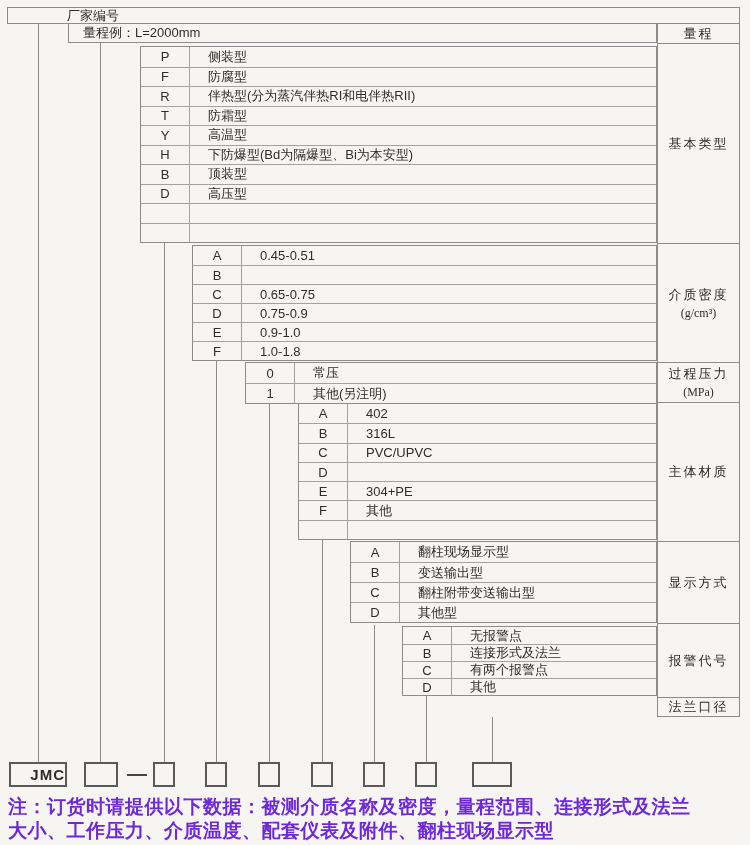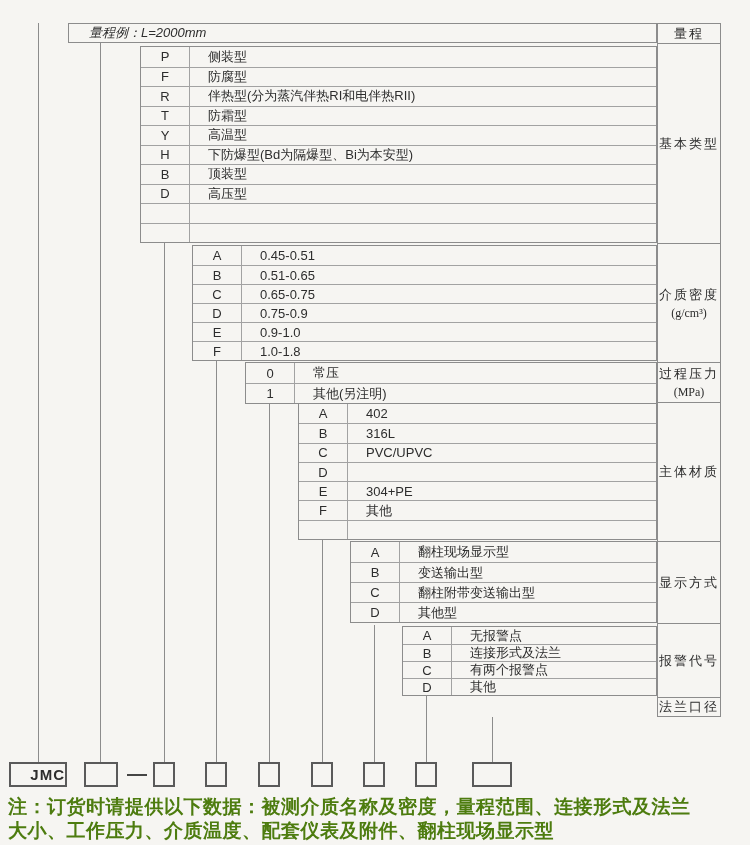--- a/index.html
+++ b/index.html
@@ -9,35 +9,35 @@
     font-family:"Liberation Sans","DejaVu Sans",sans-serif;
   }
   .abs{position:absolute;box-sizing:border-box;}
   
   .factory-row{
     left:7px;top:7px;width:733px;height:17px;
     border:1px solid #8c8c8c;font-size:13px;line-height:15px;padding-left:59px;
   }
   .range-row{
     left:68px;top:23px;width:589px;height:20px;
-    border:1px solid #8c8c8c;font-size:13px;line-height:18px;padding-left:20px;font-style:italic;
+    border:1px solid #8c8c8c;font-size:13px;line-height:18px;padding-left:14px;
   }
   
   .block{border:1px solid #8c8c8c;}
   .opt-row{display:flex;align-items:center;font-size:13px;box-sizing:border-box;}
   .opt-row + .opt-row{border-top:1px solid #a2a2a2;}
   .opt-code{width:48px;flex:0 0 48px;text-align:center;border-right:1px solid #a2a2a2;align-self:stretch;display:flex;align-items:center;justify-content:center;}
   .opt-desc{flex:1;padding-left:18px;white-space:nowrap;overflow:hidden;}
   
   .flange-row{
     left:452px;top:697px;width:205px;height:20px;
     border:1px solid #8c8c8c;font-size:13px;line-height:18px;padding-left:13px;white-space:nowrap;
   }
   
-  .label-col{left:657px;top:23px;width:64px;height:694px;border:1px solid #8c8c8c;display:flex;flex-direction:column;}
+  .label-col{left:657px;top:23px;width:83px;height:694px;border:1px solid #8c8c8c;display:flex;flex-direction:column;}
   .label-cell{
     display:flex;flex-direction:column;justify-content:center;align-items:center;
     font-family:"Liberation Serif","DejaVu Serif",serif;font-size:13px;letter-spacing:2px;
     box-sizing:border-box;flex:0 0 auto;text-align:center;
   }
   .label-cell + .label-cell{border-top:1px solid #8c8c8c;}
   .label-sub{letter-spacing:0;font-size:12px;margin-top:2px;}
   
   .drop{width:1px;background:#8c8c8c;}
   
@@ -46,20 +46,23 @@
   .dash-sep{left:119px;top:762px;width:36px;height:25px;text-align:center;line-height:23px;font-size:20px;font-weight:bold;color:#454545;}
   
   .note{left:8px;top:795px;width:740px;font-size:19px;font-weight:bold;line-height:24px;letter-spacing:0.5px;}
   .note div{white-space:nowrap;}
 </style>
 </head>
 <body>
 
 <div id="stage">
 
+  <div class="abs factory-row">
+    <span>厂家编号</span>
+  </div>
 
   <div class="abs range-row">
     <span>量程例：L=2000mm</span>
   </div>
 
   <div id="blocks-layer">
       <div class="abs block" style="left: 140px; top: 46px; width: 517px; height: 197px;">
         <div class="opt-row" style="height: 19.5px;">
           <div class="opt-code">P</div>
           <div class="opt-desc">侧装型</div>
@@ -101,21 +104,20 @@
           <div class="opt-desc"></div>
         </div>
       </div>
       <div class="abs block" style="left: 192px; top: 245px; width: 465px; height: 116px;">
         <div class="opt-row" style="height: 19px;">
           <div class="opt-code">A</div>
           <div class="opt-desc">0.45-0.51</div>
         </div>
         <div class="opt-row" style="height: 19px;">
           <div class="opt-code">B</div>
-          <div class="opt-desc">0.51-0.65</div>
         </div>
         <div class="opt-row" style="height: 19px;">
           <div class="opt-code">C</div>
           <div class="opt-desc">0.65-0.75</div>
         </div>
         <div class="opt-row" style="height: 19px;">
           <div class="opt-code">D</div>
           <div class="opt-desc">0.75-0.9</div>
         </div>
         <div class="opt-row" style="height: 19px;">
@@ -254,18 +256,18 @@
   <div class="abs mbox" style="left: 84px; width: 34px;"></div>
       <div class="abs mbox" style="left: 153px; width: 22px;"></div>
       <div class="abs mbox" style="left: 205px; width: 22px;"></div>
       <div class="abs mbox" style="left: 258px; width: 22px;"></div>
       <div class="abs mbox" style="left: 311px; width: 22px;"></div>
       <div class="abs mbox" style="left: 363px; width: 22px;"></div>
       <div class="abs mbox" style="left: 415px; width: 22px;"></div>
       <div class="abs mbox" style="left: 472px; width: 40px;"></div>
     </div>
 
-  <div class="abs note" id="order-note" style="color: #4d7c0f;">
+  <div class="abs note" id="order-note" style="color: #6d28d9;">
     <div>注：订货时请提供以下数据：被测介质名称及密度，量程范围、连接形式及法兰</div>
     <div>大小、工作压力、介质温度、配套仪表及附件、翻柱现场显示型</div>
   </div>
 
 </div>
 
 </body></html>

